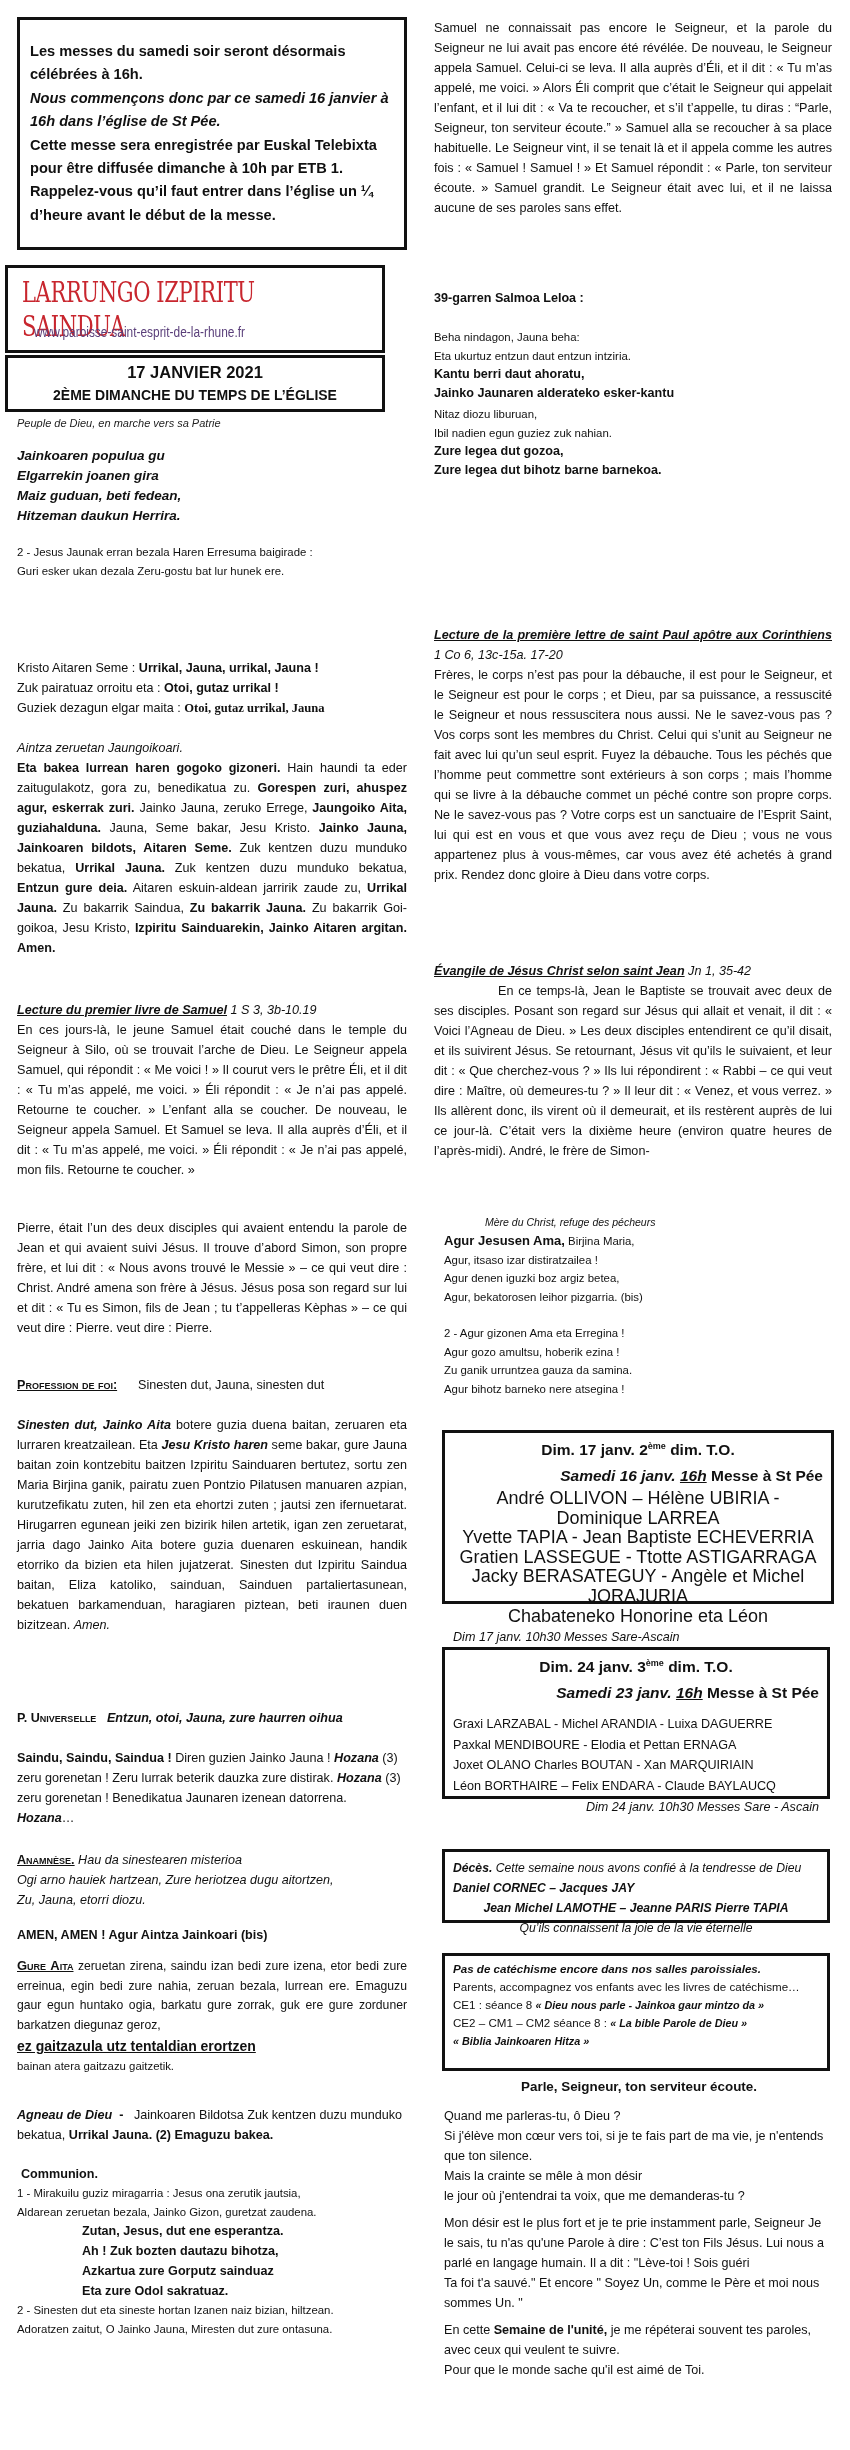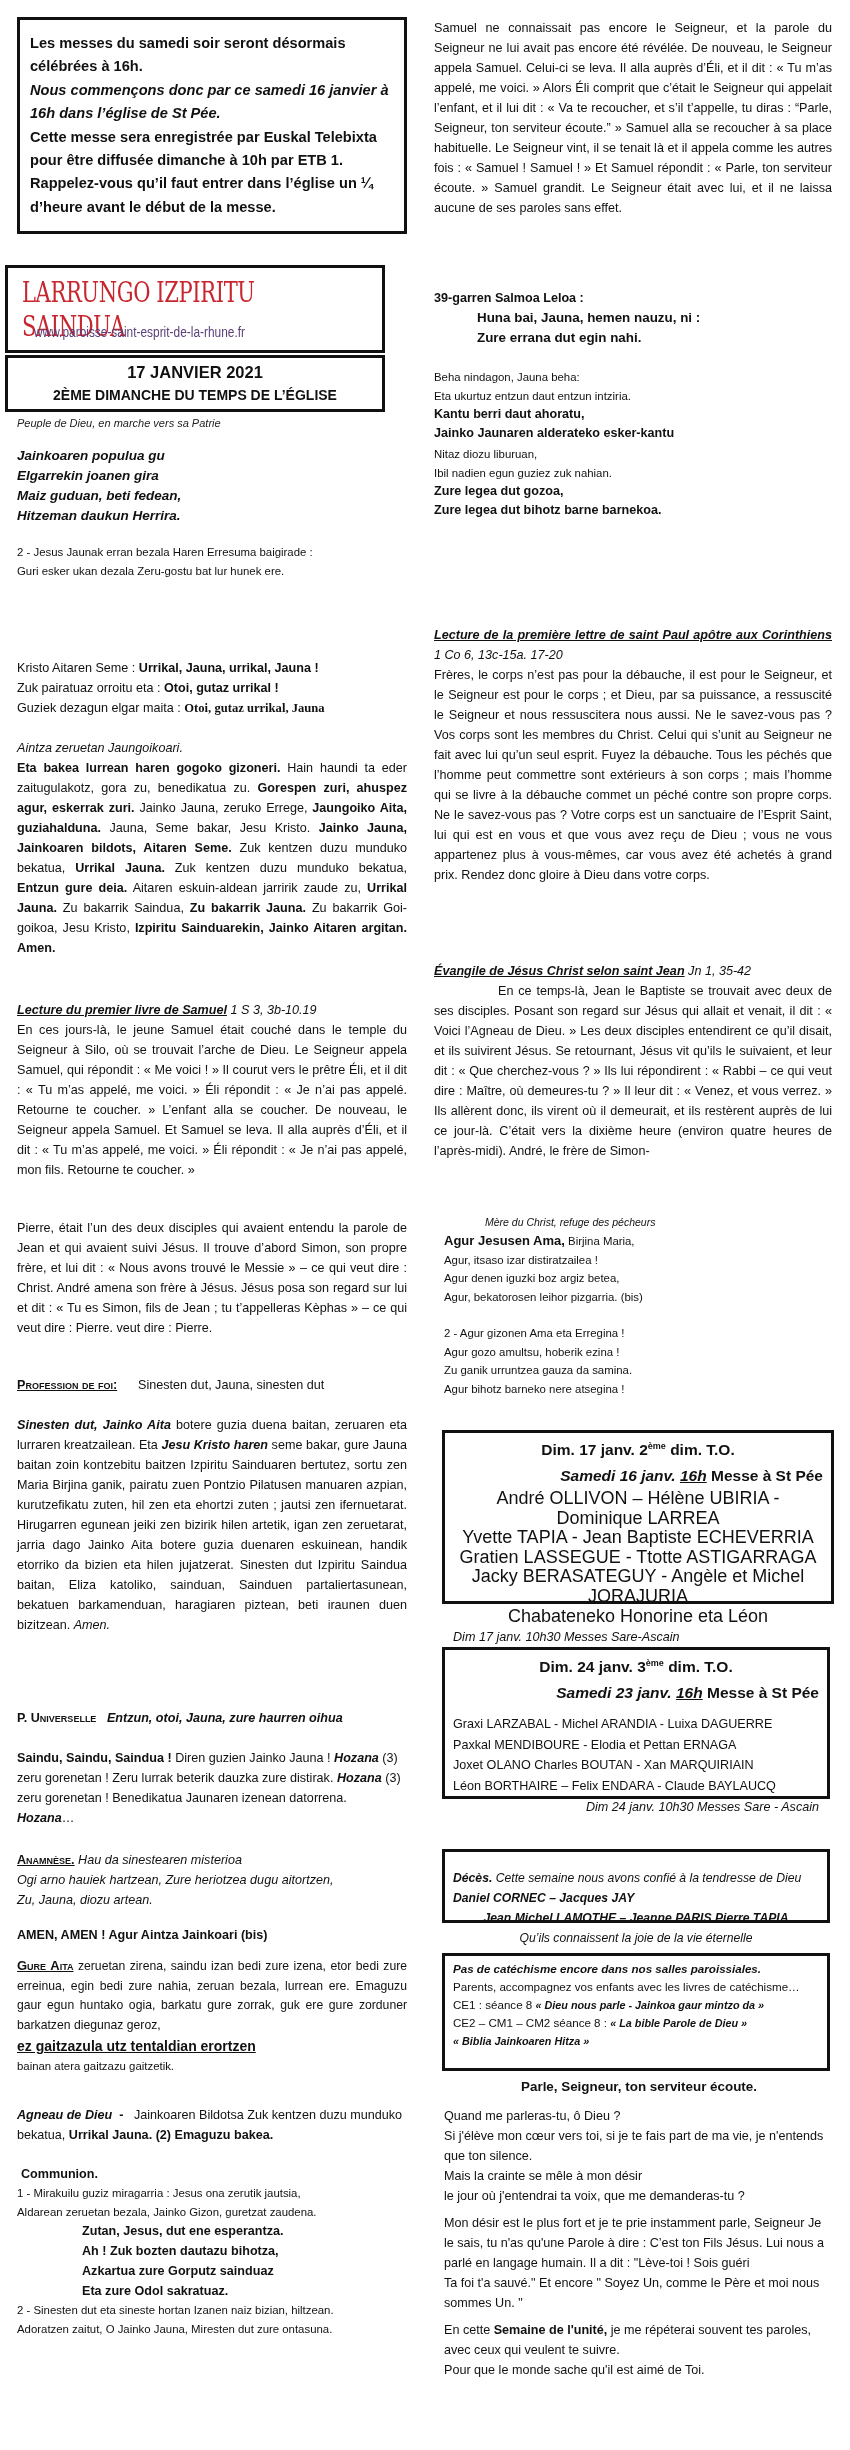--- a/index.html
+++ b/index.html
@@ -12,21 +12,21 @@
   .b { font-weight: bold; }
   .i { font-style: italic; }
   .u { text-decoration: underline; }
   .just { text-align: justify; }
   .center { text-align: center; }
   .sc { font-variant: small-caps; }
   p { margin: 0; }
   .small { font-size: 11.4px; line-height: 18.5px; }
   .serif { font-family: "Liberation Serif", "DejaVu Serif", serif; }
 
-  #notice-box { position: absolute; left: 0; top: 17px; width: 390px; padding: 12px 10px; font-weight: bold; font-size: 14.6px; line-height: 23.4px; }
+  #notice-box { position: absolute; left: 0; top: 17px; width: 390px; padding: 20px 10px; font-weight: bold; font-size: 14.6px; line-height: 23.4px; }
   #logo-box { position: absolute; left: -12px; top: 265px; width: 380px; height: 88px; border: 3px solid #111; background: #fff; }
   #logo-title { position: absolute; left: 14px; top: 8px; font-family: "DejaVu Serif", serif; font-size: 27px; line-height: 34px; color: #c8262e; letter-spacing: -0.5px; transform: scaleX(0.78); transform-origin: left; font-weight: normal; }
   #logo-url { position: absolute; left: 26px; top: 54px; font-size: 14px; color: #5a3f7a; transform: scaleX(0.85); transform-origin: left; }
   #date-box { position: absolute; left: -12px; top: 355px; width: 380px; height: 57px; border: 3px solid #111; text-align: center; font-weight: bold; }
   #date-title { font-size: 16.5px; line-height: 24px; margin-top: 2px; display: block; }
   #date-sub { font-size: 14px; line-height: 22px; display: block; }
   #subtitle { position: absolute; left: 0; top: 413px; font-style: italic; font-size: 11px; color: #222; }
 
   .sec { position: absolute; left: 0; width: 390px; }
   .rsec { position: absolute; left: 0; width: 398px; }
@@ -107,21 +107,21 @@
     <p><span class="b sc">P. Universelle</span>&nbsp;&nbsp; <span class="b i">Entzun, otoi, Jauna, zure haurren oihua</span></p>
   </div>
 
   <div class="sec" style="top:1748px;">
     <p id="sanctus-body"><span style="font-weight: bold;">Saindu, Saindu, Saindua !</span><span> Diren guzien Jainko Jauna ! </span><span style="font-weight: bold; font-style: italic;">Hozana</span><span> (3) zeru gorenetan ! Zeru lurrak beterik dauzka zure distirak. </span><span style="font-weight: bold; font-style: italic;">Hozana</span><span> (3) zeru gorenetan ! Benedikatua Jaunaren izenean datorrena. </span><span style="font-weight: bold; font-style: italic;">Hozana</span><span>…</span></p>
   </div>
 
   <div class="sec" style="top:1850px;">
     <p><span class="b u sc">Anamnèse.</span> <span class="i">Hau da sinestearen  misterioa</span></p>
     <p class="i">Ogi arno hauiek hartzean, Zure heriotzea dugu aitortzen,</p>
-    <p class="i">Zu, Jauna, diozu artean.</p>
+    <p class="i">Zu, Jauna, etorri diozu.</p>
   </div>
 
   <div class="sec b" style="top:1925px;">AMEN, AMEN ! Agur Aintza Jainkoari (bis)</div>
 
   <div class="sec" style="top:1956px;">
     <p class="just small" style="font-size:12.2px; line-height:19.5px;"><span class="b u sc" style="font-size:13px;">Gure Aita</span><span> zeruetan zirena, saindu izan bedi zure izena, etor bedi zure erreinua, egin bedi zure nahia, zeruan bezala, lurrean ere. Emaguzu gaur egun huntako ogia, barkatu gure zorrak, guk ere gure zorduner barkatzen diegunaz geroz,</span></p>
     <p class="b u" style="font-size:14px; line-height:22px;">ez gaitzazula utz tentaldian erortzen</p>
     <p class="small">bainan atera gaitzazu gaitzetik.</p>
   </div>
 
@@ -149,24 +149,20 @@
 </div>
 
 <div class="col right">
 
   <div class="rsec just" style="top:18px;">
     <p>Samuel ne connaissait pas encore le Seigneur, et la parole du Seigneur ne lui avait pas encore été révélée. De nouveau, le Seigneur appela Samuel. Celui-ci se leva. Il alla auprès d’Éli, et il dit : « Tu m’as appelé, me voici. » Alors Éli comprit que c’était le Seigneur qui appelait l’enfant, et il lui dit : « Va te recoucher, et s’il t’appelle, tu diras : “Parle, Seigneur, ton serviteur écoute.” » Samuel alla se recoucher à sa place habituelle. Le Seigneur vint, il se tenait là et il appela comme les autres fois : « Samuel ! Samuel ! » Et Samuel répondit : « Parle, ton serviteur écoute. » Samuel grandit. Le Seigneur était avec lui, et il ne laissa aucune de ses paroles sans effet.</p>
   </div>
 
   <div class="rsec" style="top:288px;">
     <p class="b">39-garren Salmoa Leloa :</p>
-    <div class="b indent3" style="font-size:13.4px;">
-      <p>Huna bai, Jauna, hemen nauzu, ni :</p>
-      <p>Zure errana dut egin nahi.</p>
-    </div>
     <div style="margin-top:20px;" class="small" id="stanza1">
         <p>Beha nindagon, Jauna beha:</p>
         <p>Eta ukurtuz entzun daut entzun intziria.</p>
         <p style="font-weight: bold; font-size: 12.6px;">Kantu berri daut ahoratu,</p>
         <p style="font-weight: bold; font-size: 12.6px;">Jainko Jaunaren alderateko esker-kantu</p>
       </div>
     <div style="margin-top:3px;" class="small" id="stanza3">
         <p>Nitaz diozu liburuan,</p>
         <p>Ibil nadien egun guziez zuk nahian.</p>
         <p style="font-weight: bold; font-size: 12.6px;">Zure legea dut gozoa,</p>
@@ -218,21 +214,21 @@
     <p class="mass-sub"><i>Samedi 23 janv. </i><i class="u">16h</i><span> Messe à St Pée</span></p>
     <div style="font-size:12.6px; line-height:20.5px; margin-top:8px;">
       <p>Graxi LARZABAL - Michel ARANDIA - Luixa DAGUERRE</p>
       <p>Paxkal MENDIBOURE - Elodia et Pettan ERNAGA</p>
       <p>Joxet OLANO Charles BOUTAN - Xan MARQUIRIAIN</p>
       <p>Léon BORTHAIRE – Felix ENDARA - Claude BAYLAUCQ</p>
     </div>
     <p class="footnote" style="text-align:right;">Dim 24 janv. 10h30 Messes Sare - Ascain</p>
   </div>
 
-  <div class="mass-box" style="top:1849px; height:74px; width:388px; padding-top:16px; font-size:12.2px; line-height:20px;">
+  <div class="mass-box" style="top:1849px; height:74px; width:388px; padding-top:6px; font-size:12.2px; line-height:20px;">
     <p><b class="i">Décès.</b><i> Cette semaine nous avons confié à la tendresse de Dieu  </i><b class="i">Daniel CORNEC – Jacques JAY</b></p>
     <p class="center b i">Jean Michel LAMOTHE – Jeanne PARIS Pierre TAPIA</p>
     <p class="center i">Qu’ils connaissent la joie de la vie éternelle</p>
   </div>
 
   <div class="mass-box" style="top:1953px; height:118px; width:388px; font-size:11.6px; line-height:18px;">
     <p class="b i">Pas de catéchisme encore dans nos salles paroissiales.</p>
     <p>Parents, accompagnez vos enfants avec les livres de catéchisme…</p>
     <p><span>CE1 : séance 8 </span><b class="i" style="font-size:10.8px;">« Dieu nous parle - Jainkoa gaur mintzo da »</b></p>
     <p><span>CE2 – CM1 – CM2 séance 8 : </span><b class="i" style="font-size:10.8px;">« La bible Parole de Dieu »</b></p>

